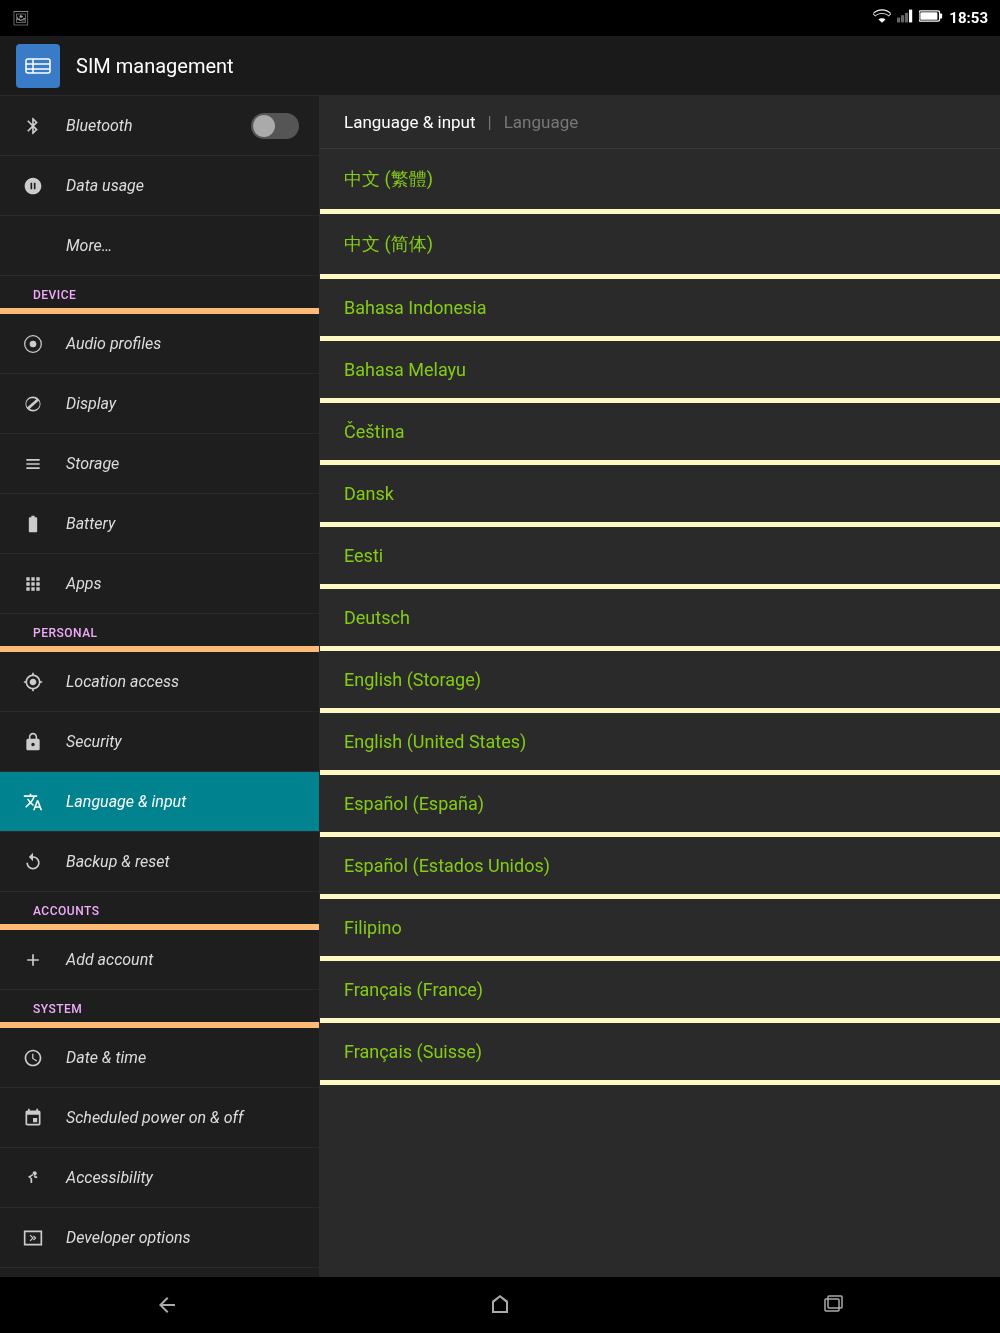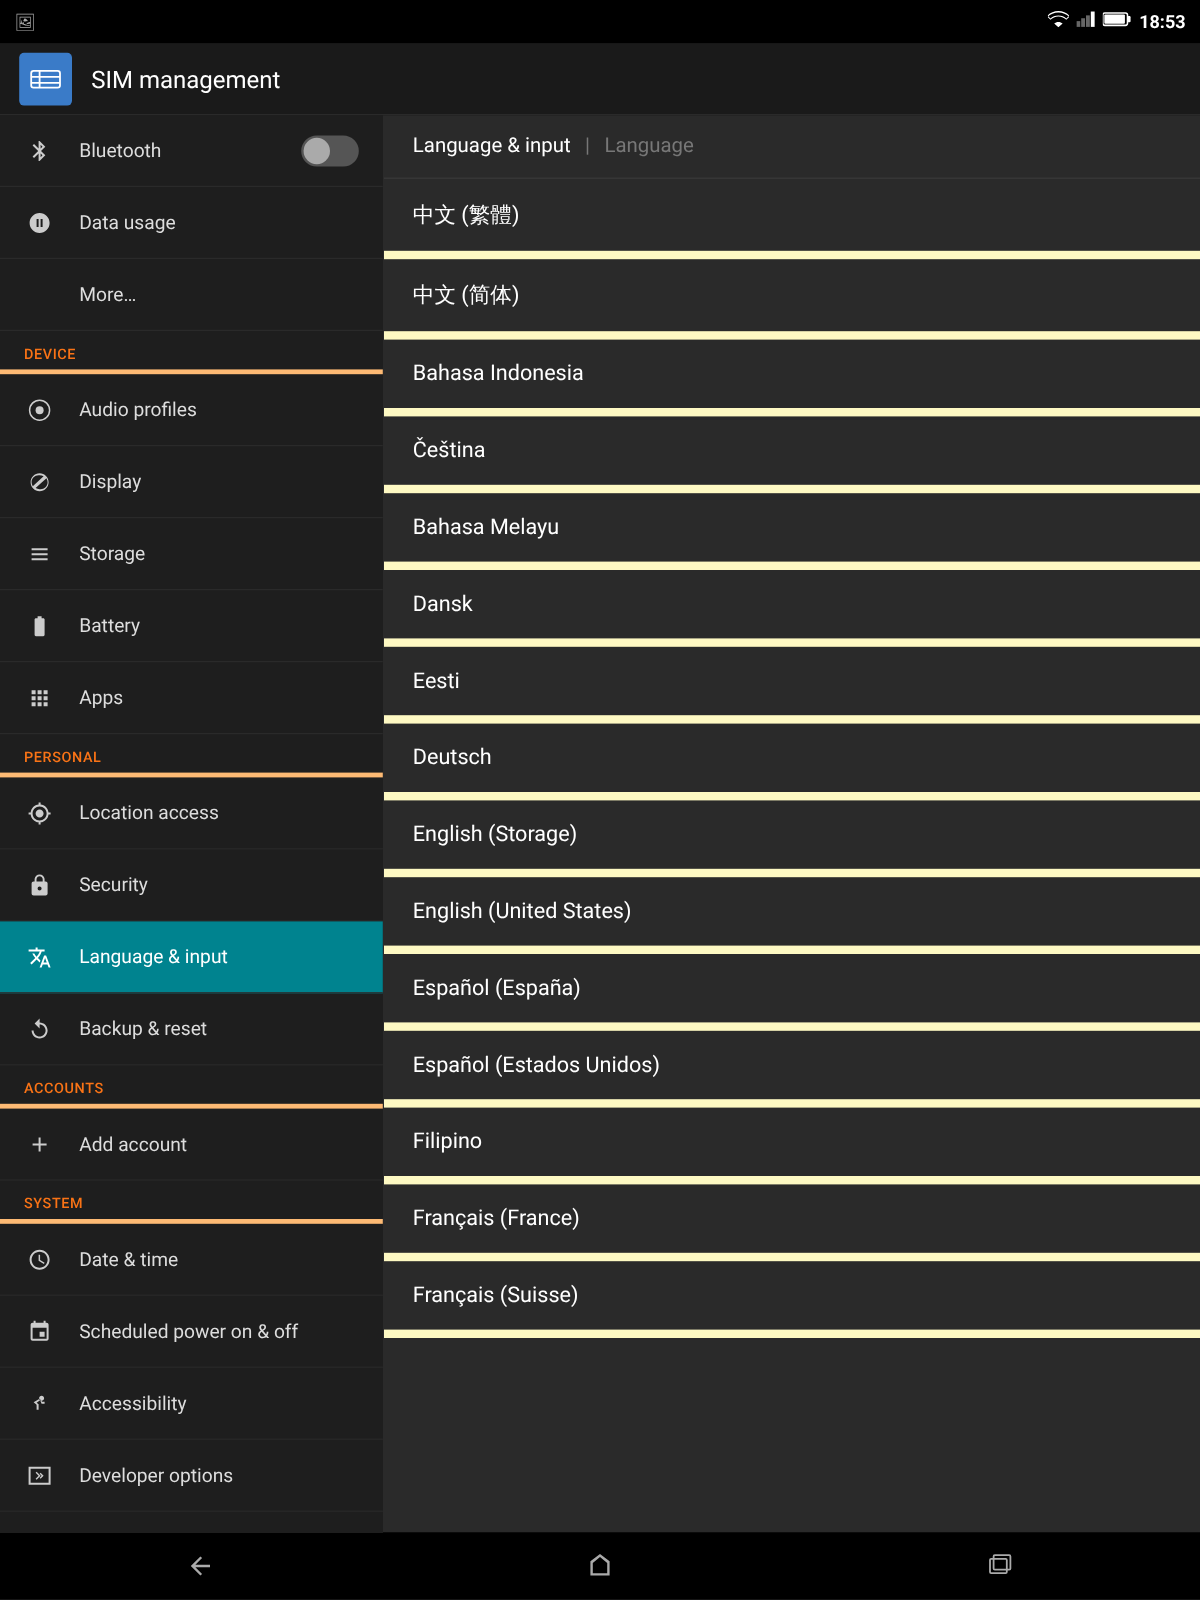--- a/index.html
+++ b/index.html
@@ -109,31 +109,32 @@
       justify-content: center;
       color: #ccc;
       font-size: 18px;
       flex-shrink: 0;
     }
     .sidebar-item.active .item-icon { color: #fff; }
     .sidebar-item .item-label {
       font-size: 16px;
       color: #ddd;
       font-weight: 400;
+      font-style: italic;
     }
     .sidebar-item.active .item-label { color: #fff; }
 
     .section-header {
-      padding: 12px 20px 6px 20px;
+      padding: 12px 20px 6px 33px;
       font-size: 12px;
-      color: #f97316;
+      color: #f0abfc;
       font-weight: 500;
       letter-spacing: 0.5px;
       text-transform: uppercase;
-      border-bottom: 4px solid #fdba74;
+      border-bottom: 6px solid #fdba74;
     }
 
     
     .toggle-switch {
       width: 48px;
       height: 26px;
       background: #555;
       border-radius: 13px;
       position: relative;
       display: flex;
@@ -175,23 +176,23 @@
     .panel-header-sub {
       font-size: 17px;
       color: #777;
     }
 
     .language-list {
       list-style: none;
     }
     .language-item {
       padding: 18px 24px;
-      border-bottom: 7px solid #fef9c3;
+      border-bottom: 5px solid #fef9c3;
       font-size: 18px;
-      color: #ffffff;
+      color: #84cc16;
       cursor: pointer;
     }
 
     
     .bottom-nav {
       height: 56px;
       background: #000;
       display: flex;
       align-items: center;
       justify-content: space-around;
@@ -433,22 +434,22 @@
   <div class="right-panel">
     <div class="panel-header">
       <span class="panel-header-title">Language &amp; input</span>
       <span class="panel-header-sep">|</span>
       <span class="panel-header-sub">Language</span>
     </div>
     <ul class="language-list">
     <li class="language-item">中文 (繁體)</li>
         <li class="language-item">中文 (简体)</li>
         <li class="language-item">Bahasa Indonesia</li>
+        <li class="language-item">Bahasa Melayu</li>
         <li class="language-item">Čeština</li>
-        <li class="language-item">Bahasa Melayu</li>
         <li class="language-item">Dansk</li>
         <li class="language-item">Eesti</li>
         <li class="language-item">Deutsch</li>
         <li class="language-item">English (Storage)</li>
         <li class="language-item">English (United States)</li>
         <li class="language-item">Español (España)</li>
         <li class="language-item">Español (Estados Unidos)</li>
         <li class="language-item">Filipino</li>
         <li class="language-item">Français (France)</li>
         <li class="language-item">Français (Suisse)</li>

